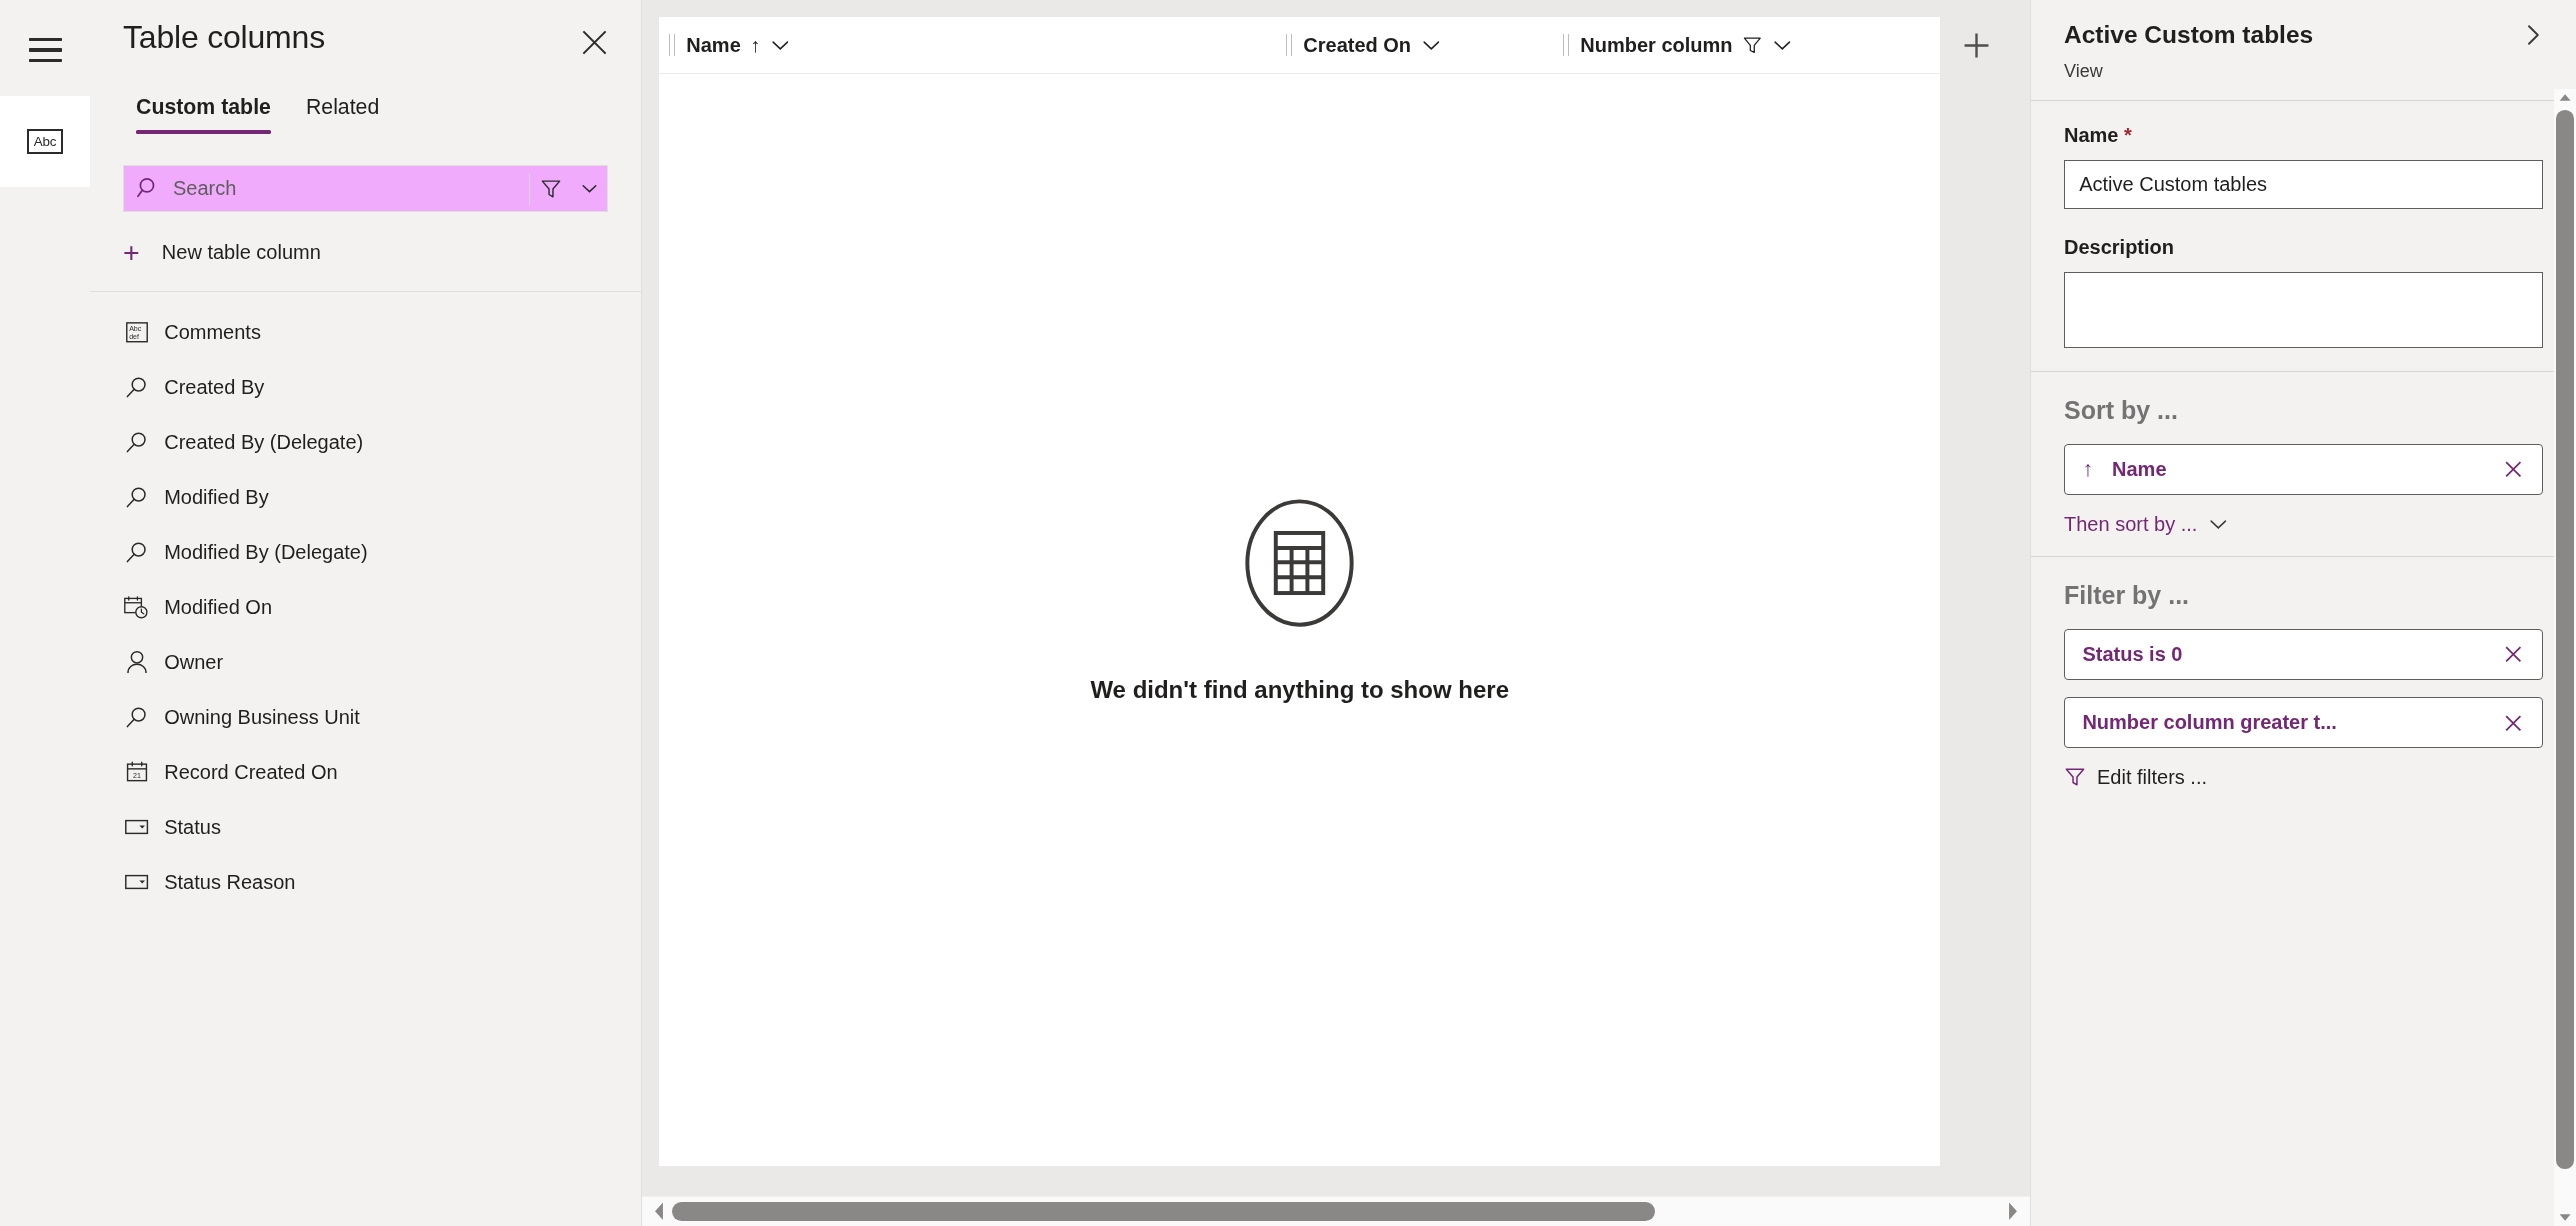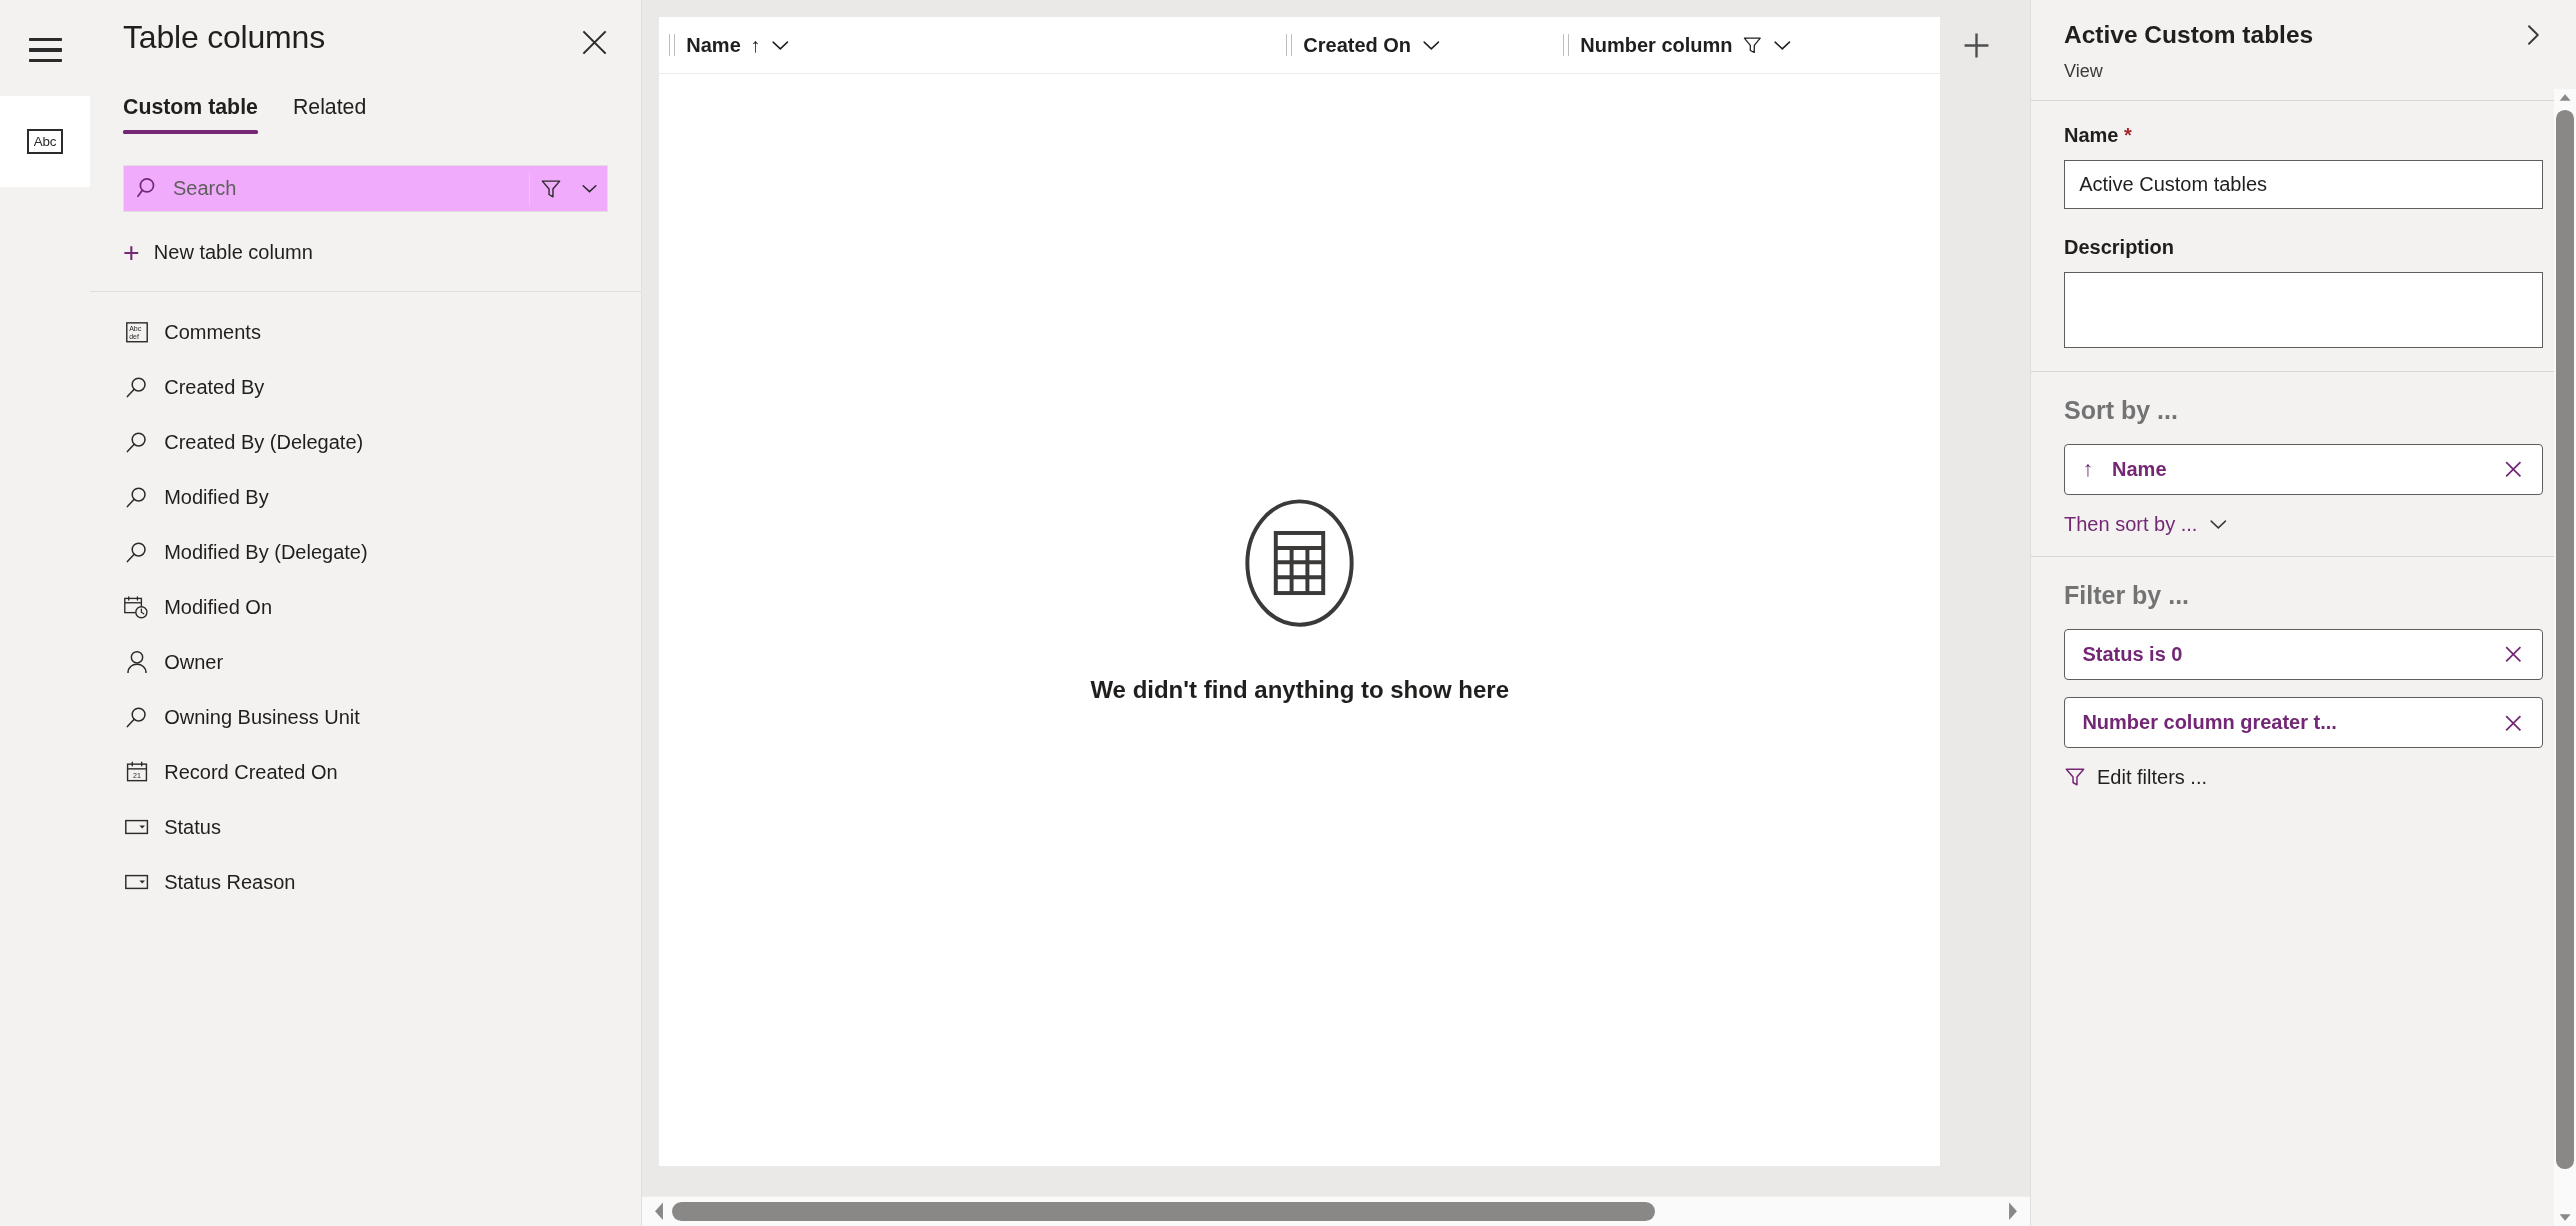--- a/index.html
+++ b/index.html
@@ -57,21 +57,21 @@
   }
   .lp-title {
     font-size: 32px; font-weight: 400; color: #201f1e; letter-spacing: -0.2px;
   }
   .lp-close {
     position: absolute; top: 22px; right: 27px;
     width: 40px; height: 40px; cursor: pointer;
     display: flex; align-items: center; justify-content: center;
   }
   .lp-tabs {
-    display: flex; gap: 0; padding: 0 33px; height: 62px; align-items: flex-start;
+    display: flex; gap: 0; padding: 0 46px; height: 62px; align-items: flex-start;
   }
   .lp-tab {
     position: relative; font-size: 21.3px; color: #201f1e;
     padding: 6.3px 0 14.2px 0; margin-right: 35px; cursor: pointer;
     white-space: nowrap;
   }
   .lp-tab.active { font-weight: bold; }
   .lp-tab.active::after {
     content: ""; position: absolute; left: 0; right: 0; bottom: 0;
     height: 4px; background: #742774; border-radius: 1.6px;
@@ -89,21 +89,21 @@
   .search-input::placeholder { color: #605e5c; }
   .search-divider { width: 0.8px; height: 32px; background: #d8d6d4; }
   .search-funnel { width: 41px; display: flex; align-items: center; justify-content: center; cursor: pointer; }
   .search-chev { width: 36px; display: flex; align-items: center; justify-content: center; cursor: pointer; }
 
   .new-col-row {
     display: flex; align-items: center; gap: 14.2px;
     padding: 0 33px; height: 65px; margin-top: 8px; cursor: pointer;
   }
   .new-col-plus { color: #742774; font-size: 28.5px; line-height: 1; font-weight: 300; }
-  .new-col-label { font-size: 20px; color: #201f1e; }
+  .new-col-label { font-size: 20px; color: #201f1e; margin-left: 8px; }
 
   .lp-sep { height: 0.8px; background: #e1dfdd; margin-top: 6.3px; }
 
   .col-list { padding-top: 12.7px; overflow: hidden; }
   .col-item {
     display: flex; align-items: center; gap: 14.2px;
     height: 55px; padding: 0 33px; cursor: pointer;
   }
   .col-item-icon { width: 27px; display: flex; align-items: center; justify-content: center; }
   .col-item-label { font-size: 20px; color: #201f1e; white-space: nowrap; }

